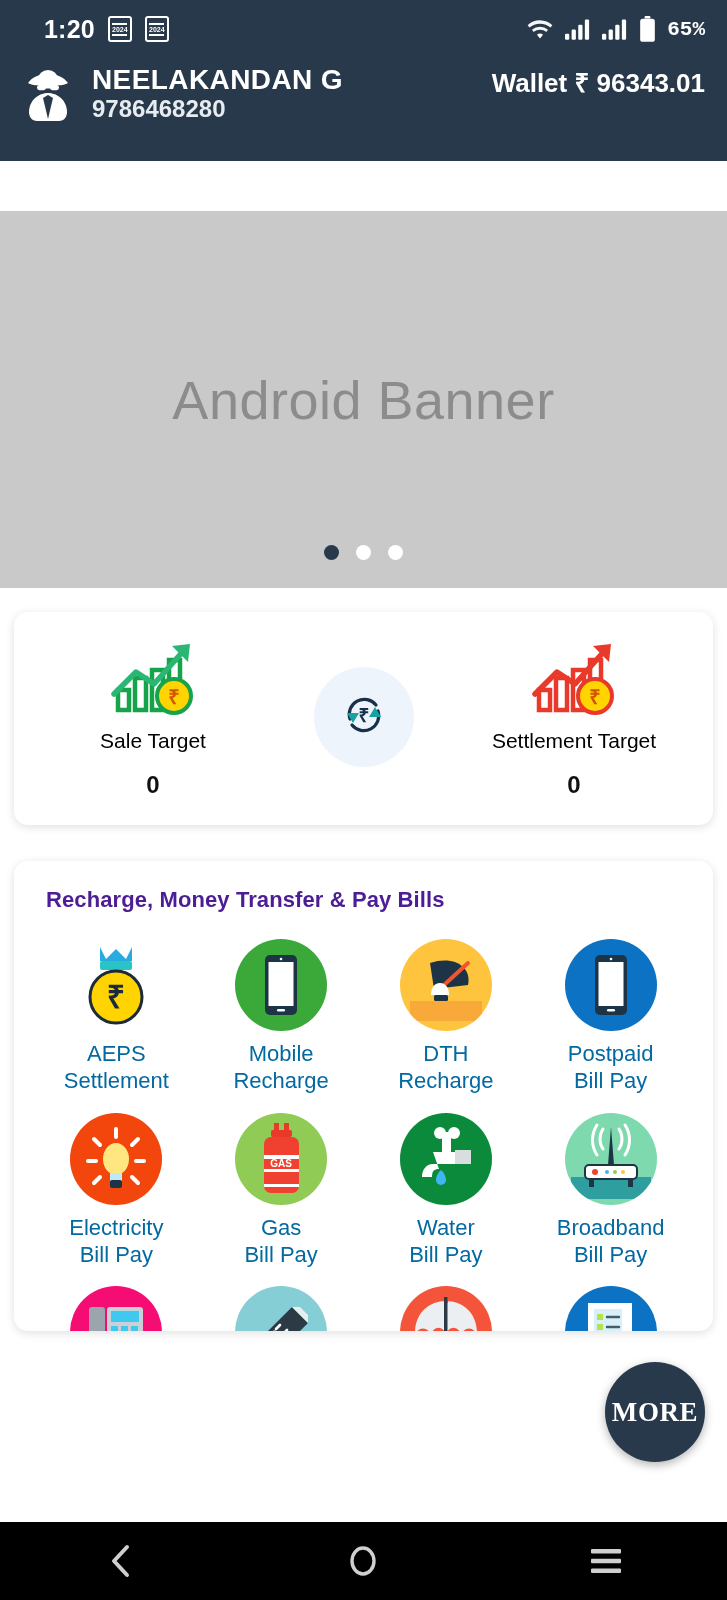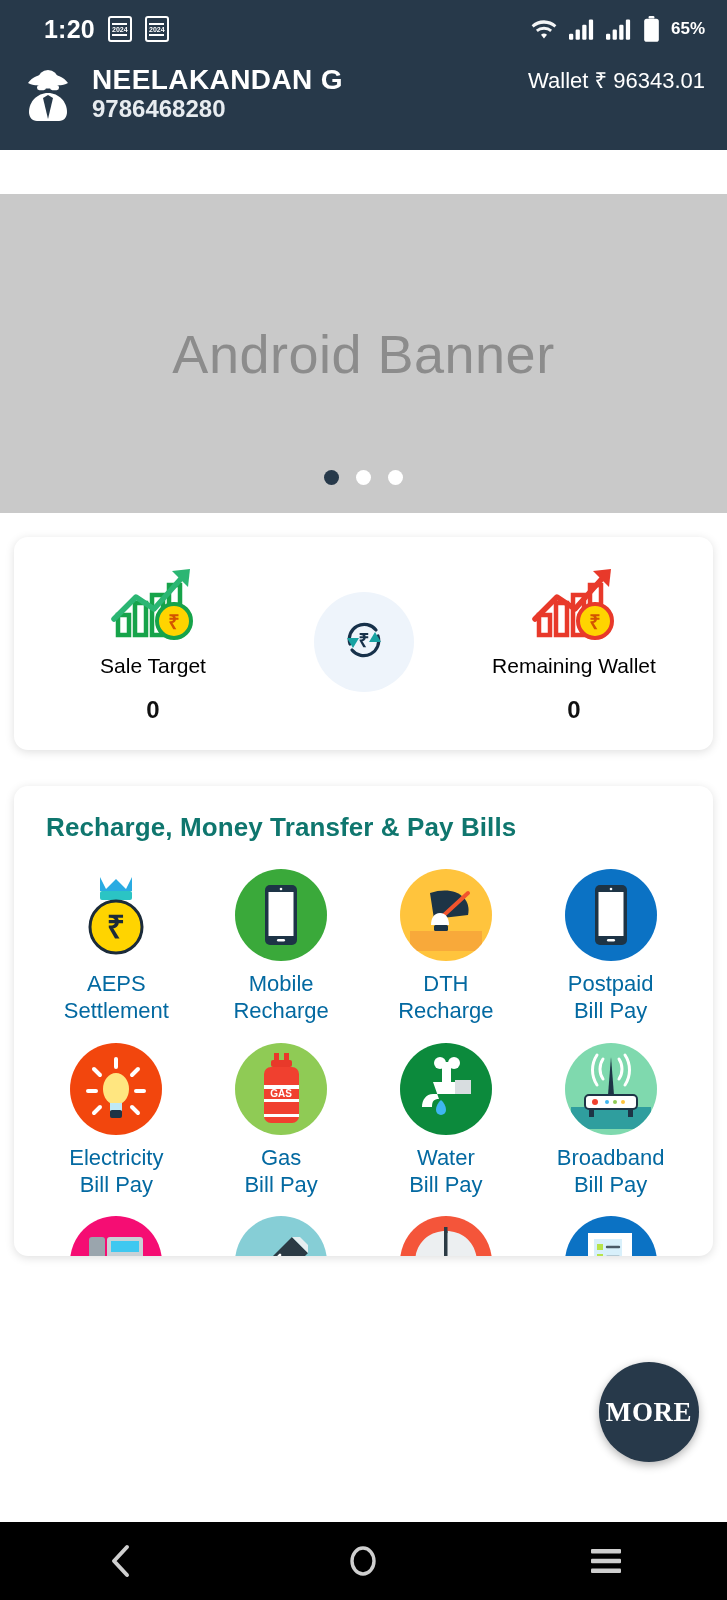--- a/index.html
+++ b/index.html
@@ -6,59 +6,59 @@
   * { margin:0; padding:0; box-sizing:border-box; }
   html, body {
     width:727px; height:1600px;
     font-family:"Liberation Sans", sans-serif;
     background:#ffffff;
     overflow:hidden;
   }
   .phone { position:relative; width:727px; height:1600px; background:#ffffff; }
 
   
-  .header-wrap { background:#27394a; width:100%; padding-bottom:4px; }
+  .header-wrap { background:#27394a; width:100%; padding-bottom:15px; }
   .statusbar {
     height:58px; display:flex; align-items:center;
     justify-content:space-between; padding:0 22px 0 44px;
     color:#ffffff;
   }
   .sb-left { display:flex; align-items:center; gap:13px; }
   .sb-time { font-size:25px; font-weight:600; letter-spacing:.2px; }
   .notif-badge {
     width:24px; height:26px; border:2px solid #ffffff; border-radius:3px;
     display:flex; flex-direction:column; align-items:center;
     justify-content:center; line-height:1; overflow:hidden;
   }
   .notif-badge i { display:block; width:15px; height:2px; background:#fff; margin:1px 0; }
   .notif-badge b { font-size:7px; font-weight:700; color:#fff; font-style:normal; }
   .sb-right { display:flex; align-items:center; gap:11px; }
-  .sb-pct { font-size:17px; font-weight:600; }
+  .sb-pct { font-size:21px; font-weight:600;font-family:Liberation Mono, monospace; }
   svg.sbi { display:block; }
 
   
   .account-row {
     display:flex; justify-content:space-between;
     padding:6px 22px 22px 22px; color:#ffffff;
   }
   .acct-left { display:flex; align-items:center; gap:18px; }
   .avatar { width:52px; height:58px; flex:0 0 auto; }
   .acct-text { display:flex; flex-direction:column; }
   .acct-name {
     font-size:28px; font-weight:700; letter-spacing:.4px;
     line-height:1.12; color:#ffffff;
   }
   .acct-phone { font-size:24px; font-weight:700; color:#e7ecf0; line-height:1.2; }
-  .wallet { font-size:22px; font-weight:400; white-space:nowrap; }
+  .wallet { font-size:26px; font-weight:700; white-space:nowrap; }
 
   
   .white-gap { height:44px; background:#ffffff; }
   .banner {
-    position:relative; height:319px; background:#c9c9c9;
-    display:flex; align-items:center; justify-content:center;
+    position:relative; height:377px; background:#c9c9c9;
+    display:flex; align-items:center; justify-content:center;margin-top:6px;
   }
   .banner-text {
     font-size:54px; color:#8c8c8c; font-weight:400; letter-spacing:.5px;
   }
   .dots {
     position:absolute; bottom:28px; left:0; right:0;
     display:flex; justify-content:center; gap:17px;
   }
   .dot { width:15px; height:15px; border-radius:50%; background:#ffffff; }
   .dot.active { background:#27394a; }
@@ -78,39 +78,39 @@
   .target-label { font-size:21px; color:#000000; font-weight:500; }
   .target-value { font-size:24px; color:#111111; font-weight:700; margin-top:12px; }
   .swap-btn {
     width:100px; height:100px; border-radius:50%; background:#eef4fb;
     display:flex; align-items:center; justify-content:center; flex:0 0 auto;
   }
 
   
   .services-card { margin-top:36px; padding:26px 20px 0; overflow:hidden; height:470px; }
   .services-title {
-    font-size:26px; font-weight:700; color:#0f766e; letter-spacing:.1px;
+    font-size:22px; font-weight:700; color:#4c1d95; letter-spacing:.1px;
     margin:0 12px 26px;
   }
   .grid { display:grid; grid-template-columns:repeat(4,1fr); row-gap:18px; }
   .tile {
     display:flex; flex-direction:column; align-items:center; gap:10px;
   }
   .tile-icon {
     width:92px; height:92px; border-radius:50%;
     display:flex; align-items:center; justify-content:center; overflow:hidden;
   }
   .tile-label {
     font-size:22px; color:#0369a1; text-align:center; line-height:1.22;
     font-weight:400;
   }
 
   
   .more-fab {
-    position:absolute; right:28px; top:1362px;
+    position:absolute; right:22px; top:1362px;
     width:100px; height:100px; border-radius:50%;
     background:#27394a; color:#ffffff;
     display:flex; align-items:center; justify-content:center;
     font-family:"Liberation Serif", serif;
     font-size:27px; font-weight:700; letter-spacing:.6px;
     box-shadow:0 3px 10px rgba(0,0,0,.3);
   }
 
   
   .navbar {
@@ -250,21 +250,21 @@
               <rect x="29" y="44" width="11" height="32"></rect>
               <rect x="46" y="36" width="11" height="40"></rect>
               <rect x="63" y="26" width="11" height="50"></rect>
             </g>
             <path d="M8 60 L30 38 L48 50 L80 14" fill="none" stroke="#e8392a" stroke-width="5.5" stroke-linecap="round" stroke-linejoin="round"></path>
             <path d="M66 12 L84 10 L82 28 z" fill="#e8392a"></path>
             <circle cx="68" cy="62" r="17" fill="#ffd400" stroke="#e8392a" stroke-width="4"></circle>
             <text x="68" y="70" font-size="20" font-weight="700" fill="#d35400" text-anchor="middle" font-family="'Liberation Sans', sans-serif">₹</text>
           </svg>
         </span>
-        <span class="target-label">Remaining Wallet</span>
+        <span class="target-label">Settlement Target</span>
         <span class="target-value">0</span>
       </div>
     </div>
   </div>
 
   <div class="card services-card">
     <div class="services-title">Recharge, Money Transfer &amp; Pay Bills</div>
 
     <div class="grid">
 

